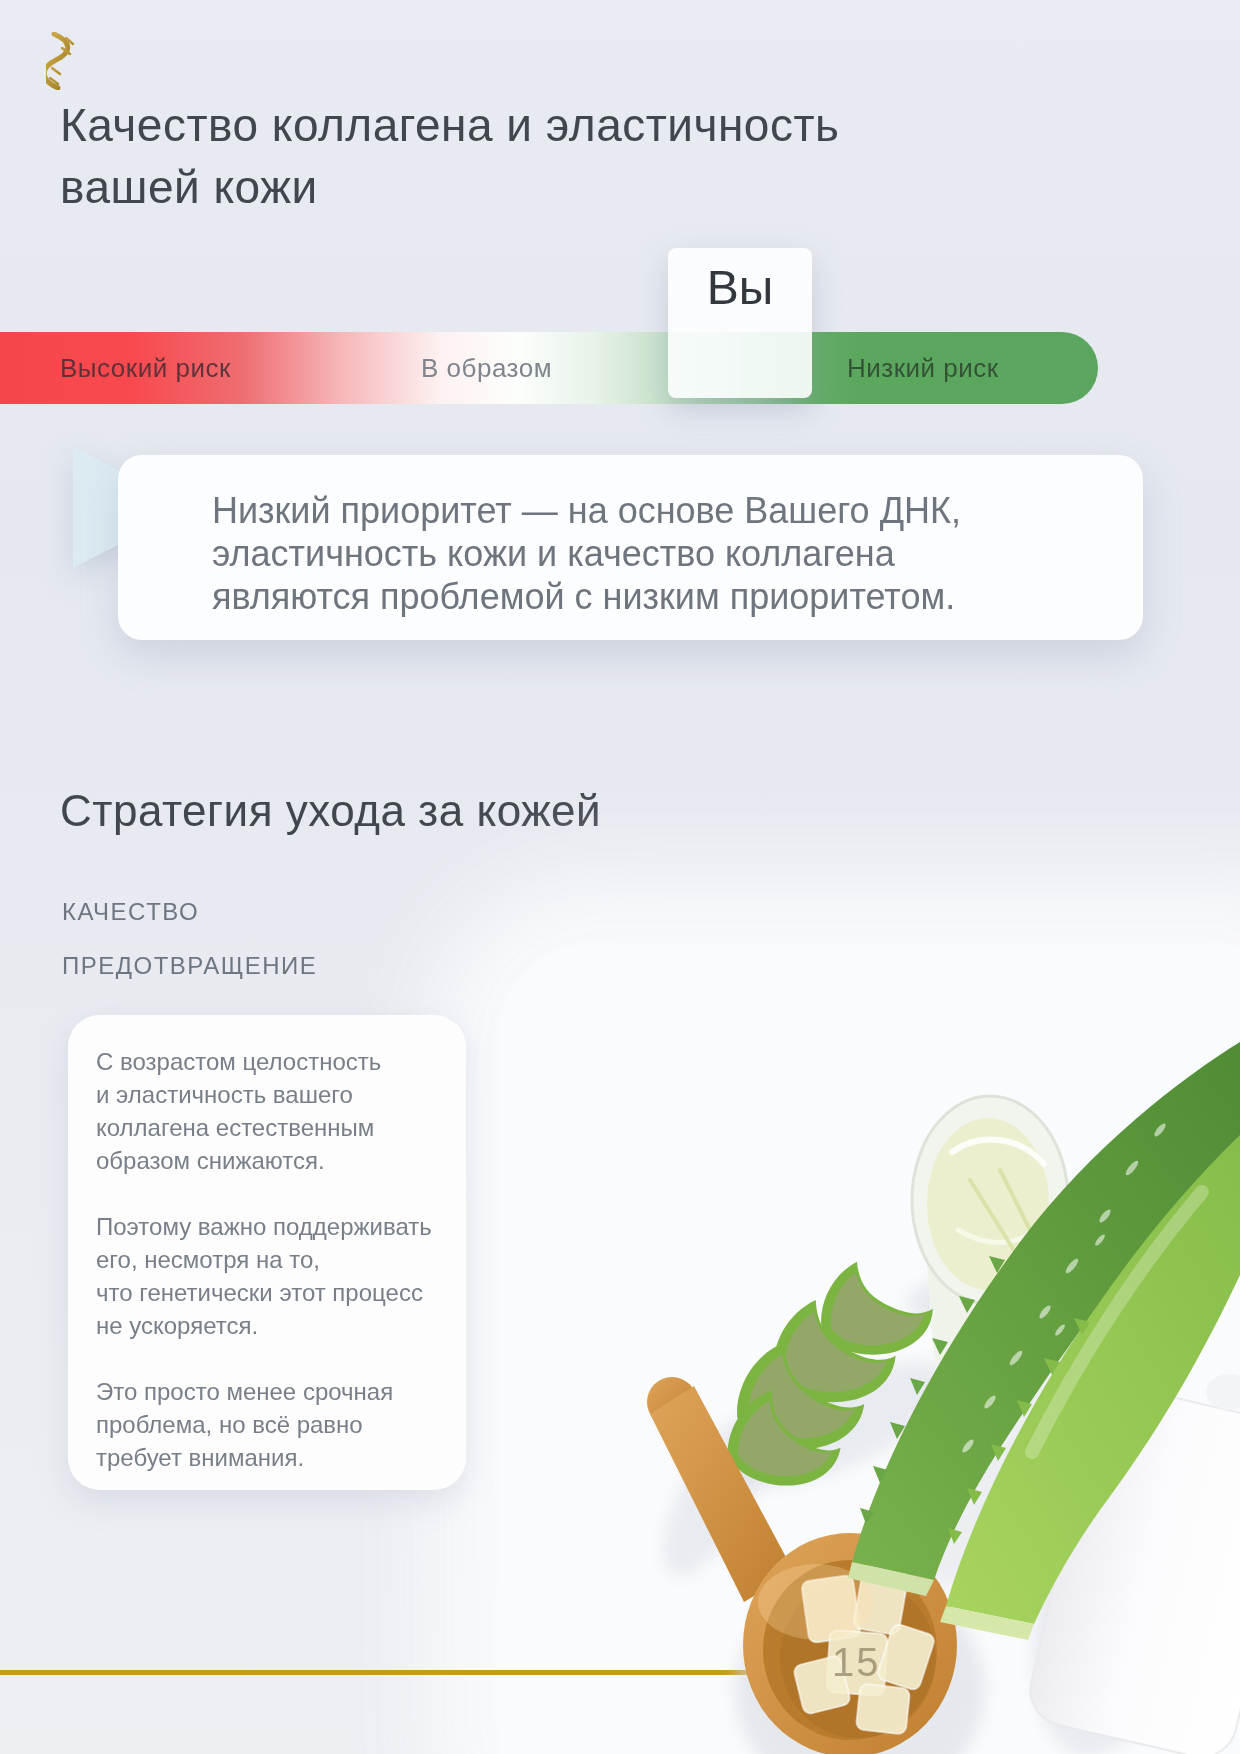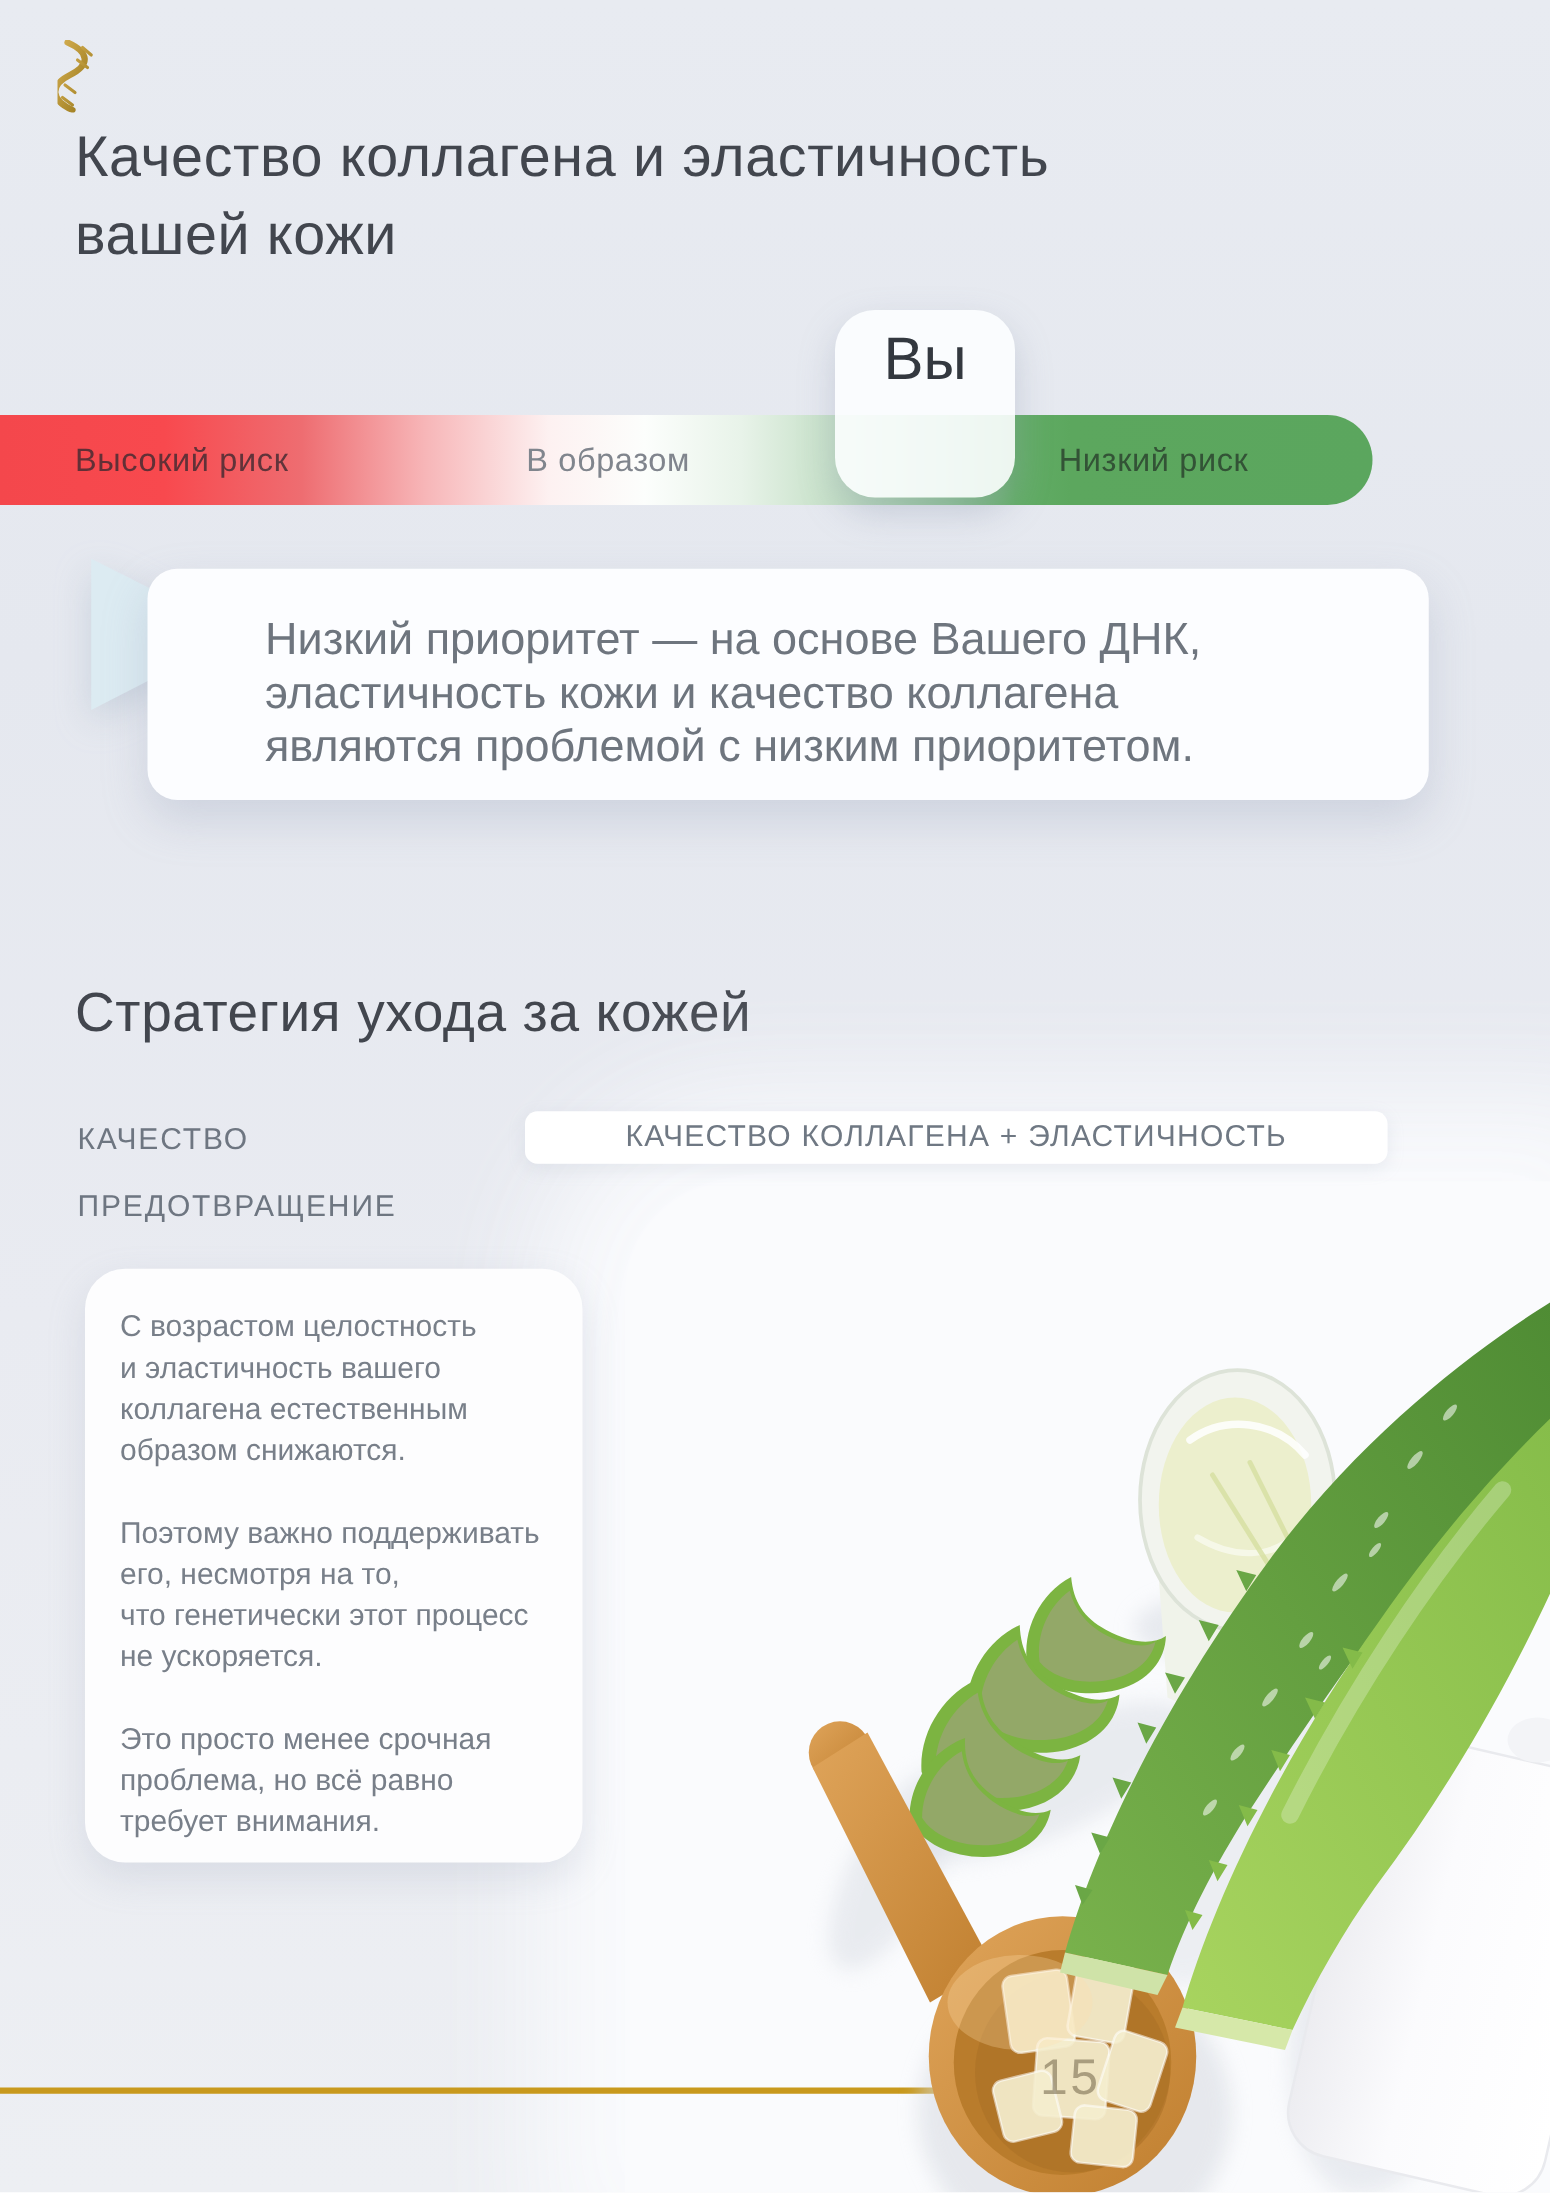--- a/index.html
+++ b/index.html
@@ -19,21 +19,21 @@
             background:linear-gradient(to right,
               #f4474c 0%,#f8494e 12%,#ee6d71 22%,#f7b6b8 31%,#fdf1f1 40%,
               #fcfefc 47%,#e8f3e9 54%,#bedcc0 62%,#8ec593 69%,#63ad67 74%,
               #5ca75e 78%,#5ba65e 100%);}
   .risk-label{position:absolute;top:0;height:72px;display:flex;align-items:center;
               font-size:26px;letter-spacing:.5px;}
   .risk-label.high{left:60px;color:rgba(72,44,50,.85);}
   .risk-label.mid{left:421px;color:#80858d;}
   .risk-label.low{left:847px;color:rgba(44,68,47,.85);}
   .you-marker{position:absolute;left:668px;top:248px;width:144px;height:150px;z-index:3;
-              background:rgba(252,254,255,.90);border-radius:32px;box-sizing:border-box;
+              background:rgba(252,254,255,.90);border-radius:8px;box-sizing:border-box;
               box-shadow:0 12px 28px rgba(140,152,175,.35);
               display:flex;justify-content:center;padding-top:12px;
               font-size:48px;font-weight:300;color:#33383f;}
 
   
   .callout-triangle{position:absolute;left:73px;top:447px;width:0;height:0;z-index:1;
               border-top:60px solid transparent;border-bottom:61px solid transparent;
               border-left:119px solid #dcebf2;
               filter:drop-shadow(0 10px 14px rgba(150,170,190,.35));}
   .callout-box{position:absolute;left:118px;top:455px;width:1025px;height:185px;z-index:2;
@@ -100,23 +100,20 @@
     <span class="risk-label low">Низкий риск</span>
   </div>
 
   <div class="callout-triangle"></div>
   <div class="callout-box preline">Низкий приоритет — на основе Вашего ДНК,
 эластичность кожи и качество коллагена
 являются проблемой с низким приоритетом.</div>
 
   <div class="strategy-title">Стратегия ухода за кожей</div>
   <div class="row-label lbl-problem">КАЧЕСТВО</div>
-  <div class="problem-pill">
-    <span>КАЧЕСТВО КОЛЛАГЕНА + ЭЛАСТИЧНОСТЬ</span>
-  </div>
   <div class="row-label lbl-prevention">ПРЕДОТВРАЩЕНИЕ</div>
   <div class="row-label lbl-restoration">ВОССТАНОВЛЕНИЕ</div>
 
   <div class="info-card preline">С возрастом целостность
 и эластичность вашего
 коллагена естественным
 образом снижаются.
 
 Поэтому важно поддерживать
 его, несмотря на то,

